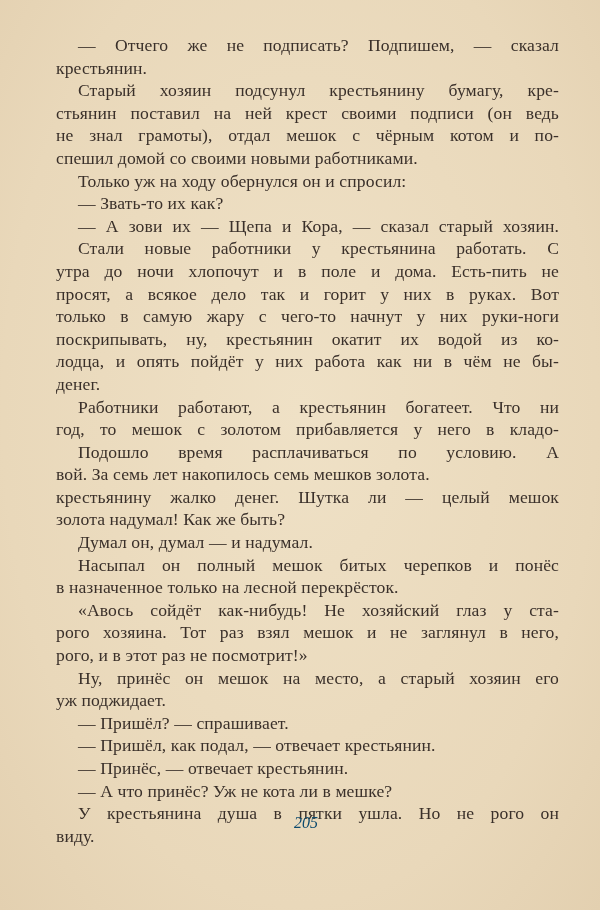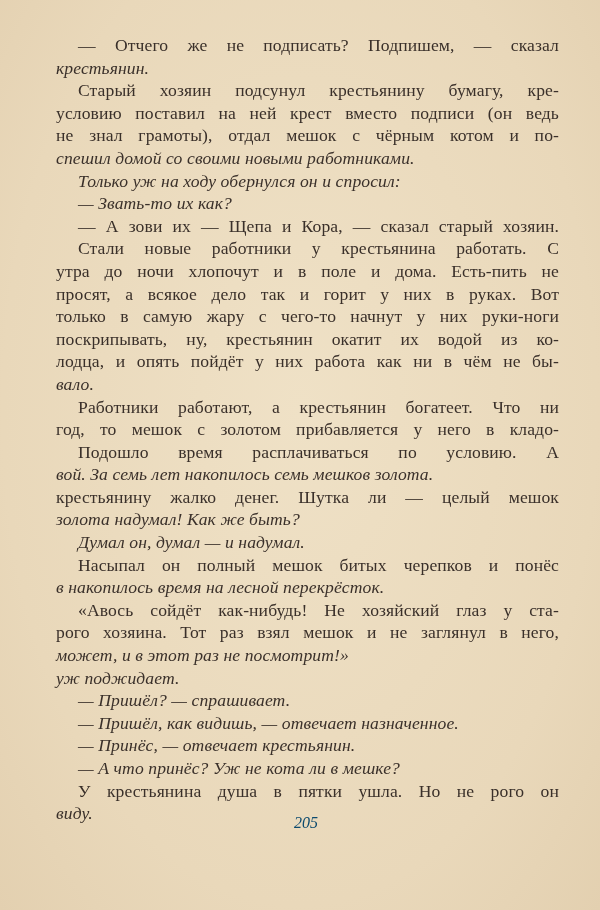--- a/index.html
+++ b/index.html
@@ -14,61 +14,62 @@
   .text-block {
     position: absolute; left: 50px; top: 34px; width: 503px;
     font-size: 17.6px; line-height: 22.6px;
   }
   .line {
     display: block; height: 22.6px; white-space: nowrap;
     text-align: justify; text-align-last: justify;
     letter-spacing: 0.1px;
   }
   .line.indent { padding-left: 22px; }
-  .line.last { text-align-last: left; font-style: italic; }
+  .line.last { text-align-last: left; }
   .page-number {
     position: absolute; left: 0; width: 600px; top: 814px;
     text-align: center; font-size: 16px; font-style: italic; color: #0c4a6e;
   }
 </style>
 </head>
 <body>
 
 <div class="page">
   <div class="text-block" id="text-block">
       <span class="line indent">— Отчего же не подписать? Подпишем, — сказал</span>
       <span class="line last">крестьянин.</span>
       <span class="line indent">Старый хозяин подсунул крестьянину бумагу, кре-</span>
-      <span class="line">условию поставил на ней крест вместо подписи (он ведь</span>
+      <span class="line">стьянин поставил на ней крест своими подписи (он ведь</span>
       <span class="line">не знал грамоты), отдал мешок с чёрным котом и по-</span>
       <span class="line last">спешил домой со своими новыми работниками.</span>
       <span class="line indent last">Только уж на ходу обернулся он и спросил:</span>
       <span class="line indent last">— Звать-то их как?</span>
       <span class="line indent">— А зови их — Щепа и Кора, — сказал старый хозяин.</span>
       <span class="line indent">Стали новые работники у крестьянина работать. С</span>
       <span class="line">утра до ночи хлопочут и в поле и дома. Есть-пить не</span>
       <span class="line">просят, а всякое дело так и горит у них в руках. Вот</span>
       <span class="line">только в самую жару с чего-то начнут у них руки-ноги</span>
       <span class="line">поскрипывать, ну, крестьянин окатит их водой из ко-</span>
       <span class="line">лодца, и опять пойдёт у них работа как ни в чём не бы-</span>
-      <span class="line last">вало.</span>
+      <span class="line last">денег.</span>
       <span class="line indent">Работники работают, а крестьянин богатеет. Что ни</span>
       <span class="line">год, то мешок с золотом прибавляется у него в кладо-</span>
       <span class="line indent">Подошло время расплачиваться по условию. А</span>
       <span class="line last">вой. За семь лет накопилось семь мешков золота.</span>
       <span class="line">крестьянину жалко денег. Шутка ли — целый мешок</span>
       <span class="line last">золота надумал! Как же быть?</span>
       <span class="line indent last">Думал он, думал — и надумал.</span>
       <span class="line indent">Насыпал он полный мешок битых черепков и понёс</span>
-      <span class="line last">в накопилось время на лесной перекрёсток.</span>
+      <span class="line last">в назначенное только на лесной перекрёсток.</span>
       <span class="line indent">«Авось сойдёт как-нибудь! Не хозяйский глаз у ста-</span>
       <span class="line">рого хозяина. Тот раз взял мешок и не заглянул в него,</span>
-      <span class="line last">может, и в этот раз не посмотрит!»</span>
+      <span class="line last">рого, и в этот раз не посмотрит!»</span>
+      <span class="line indent">Ну, принёс он мешок на место, а старый хозяин его</span>
       <span class="line last">уж поджидает.</span>
       <span class="line indent last">— Пришёл? — спрашивает.</span>
-      <span class="line indent last">— Пришёл, как видишь, — отвечает назначенное.</span>
+      <span class="line indent last">— Пришёл, как подал, — отвечает крестьянин.</span>
       <span class="line indent last">— Принёс, — отвечает крестьянин.</span>
       <span class="line indent last">— А что принёс? Уж не кота ли в мешке?</span>
       <span class="line indent">У крестьянина душа в пятки ушла. Но не рого он</span>
       <span class="line last">виду.</span>
     </div>
   <div class="page-number">205</div>
 </div>
 
 </body></html>

